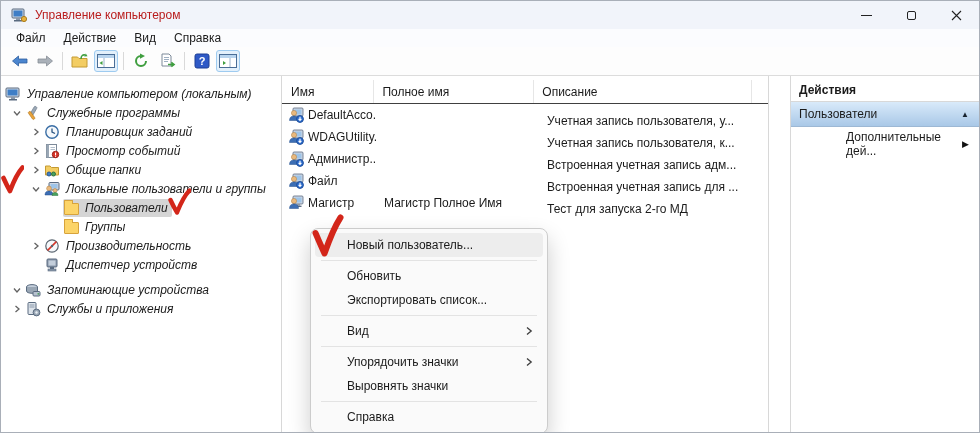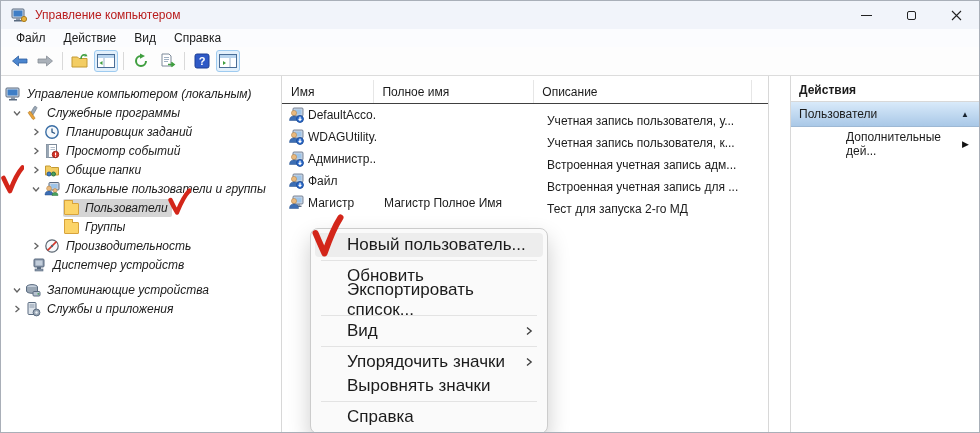--- a/index.html
+++ b/index.html
@@ -55,21 +55,21 @@
   
   .actions-header{height:23px;display:flex;align-items:center;font-weight:bold;padding:0 8px;border-bottom:1px solid #d8d8d8;}
   .actions-section{height:25px;display:flex;align-items:center;padding:0 10px 0 8px;
     background:linear-gradient(#d9eafa,#a9c8e7);border-bottom:1px solid #9db8d4;}
   .actions-section .collapse{margin-left:auto;font-size:8px;color:#17222e;}
   .actions-item{height:22px;display:flex;align-items:center;padding:0 10px 0 55px;margin-top:6px;}
   .actions-item .more{margin-left:auto;font-size:9px;color:#111;}
   
   .ctx-menu{position:absolute;left:309px;top:227px;width:238px;background:#fafafa;
     border:1px solid #cccccc;border-radius:8px;box-shadow:0 10px 22px rgba(0,0,0,.20);
-    padding:4px;z-index:5;font-size:17px;}
+    padding:4px;z-index:5;font-size:12px;}
   .ctx-item{height:24px;display:flex;align-items:center;padding:0 10px 0 32px;border-radius:4px;cursor:default;}
   .ctx-item.hover{background:#ededed;}
   .ctx-sep{height:1px;background:#e3e3e3;margin:3px 6px;}
   .ctx-arrow{margin-left:auto;display:flex;align-items:center;}
   
   .annot{position:absolute;z-index:9;pointer-events:none;}
   
   .icon-folder{width:15px;height:12px;background:#fcd468;border:1px solid #d7a33c;border-radius:1px;position:absolute;left:0;top:3px;}
   .icon-folder::before{content:"";position:absolute;left:-1px;top:-4px;width:7px;height:3px;background:#fcd468;border:1px solid #d7a33c;border-bottom:none;border-radius:1px 1px 0 0;}
 </style>
@@ -315,21 +315,21 @@
               <circle cx="8" cy="8" r="6.2" fill="#f5f8fb" stroke="#5a6570" stroke-width="1.2"></circle>
               <line x1="3.6" y1="12.4" x2="12.4" y2="3.6" stroke="#d8362a" stroke-width="1.6"></line>
               <circle cx="8" cy="8" r="1.2" fill="#5a6570"></circle>
             </svg>
         </span>
         <span class="row-core">
             <span class="t-label">Производительность</span>
           </span>
       </div>
 
-      <div class="tree-row" style="padding-left:14px;">
+      <div class="tree-row" style="padding-left:27px;">
         <span class="chev"></span>
         <span class="t-icon">
           <svg width="16" height="16" viewBox="0 0 16 16">
               <rect x="3" y="2" width="10" height="8" rx="1" fill="#8b99ab" stroke="#5a6b80"></rect>
               <rect x="4.5" y="3.5" width="7" height="5" fill="#c3cedb"></rect>
               <rect x="6" y="10" width="4" height="2" fill="#5a6b80"></rect>
               <rect x="4" y="12" width="8" height="2" fill="#8b99ab" stroke="#5a6b80" stroke-width="0.6"></rect>
             </svg>
         </span>
         <span class="row-core">

